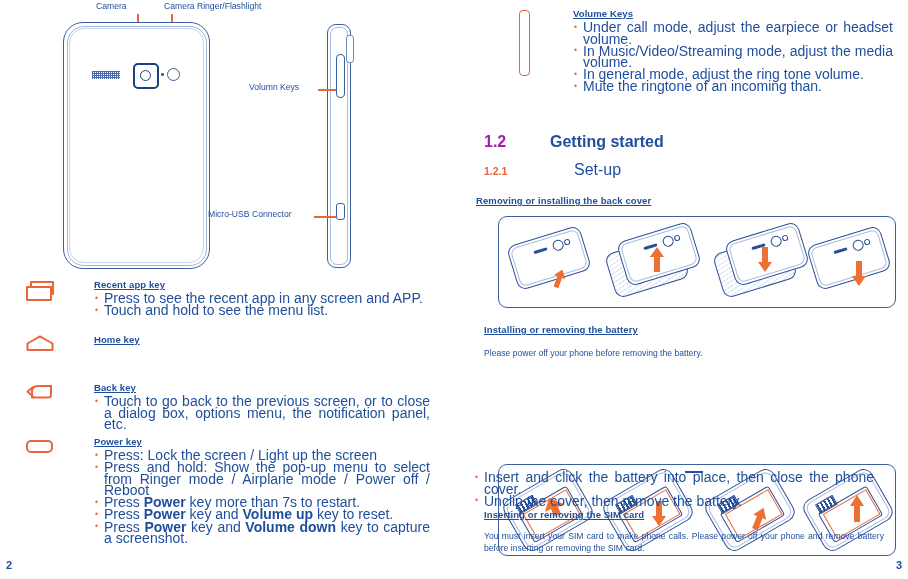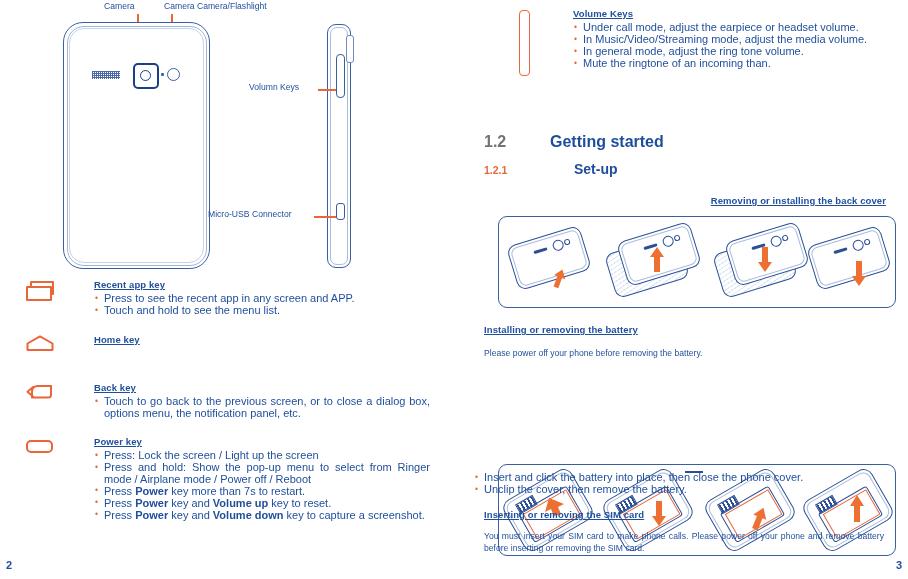--- a/index.html
+++ b/index.html
@@ -15,21 +15,21 @@
 
   
   .h-underline{
     font-size:9.5px;font-weight:bold;color:#1f4e9c;
     text-decoration:underline;letter-spacing:.1px;
     margin:0 0 3px 0;
   }
   .bullets{list-style:none;margin:0;padding:0;}
   .bullets li{
     position:relative;
-    font-size:11px;line-height:11.6px;color:#1f4e9c;
+    font-size:14px;line-height:11.6px;color:#1f4e9c;
     padding-left:10px;margin-bottom:.5px;
     text-align:justify;
   }
   .bullets li:before{
     content:"\2022";
     position:absolute;left:1px;top:-0.5px;
     color:#e8663a;font-size:8.5px;
   }
   .bullets li b{font-weight:bold;}
   .para{font-size:8.6px;line-height:12px;color:#1f4e9c;margin:0;text-align:justify;}
@@ -128,25 +128,25 @@
     width:23px;height:9px;border:2px solid #e8663a;border-radius:5px;background:#fff;
   }
 
   
   .right{position:absolute;left:454px;top:0;width:454px;height:579px;}
   .vol-key-glyph{
     position:absolute;left:65px;top:10px;width:9px;height:64px;
     border:1.6px solid #e8663a;border-radius:4px;background:#fff;
   }
   .h1-row{display:flex;align-items:baseline;}
-  .h1-num{font-size:16px;color:#737373;font-weight:bold;width:66px;}
+  .h1-num{font-size:16px;color:#a21caf;font-weight:bold;width:66px;}
   .h1-title{font-size:16px;color:#1f4e9c;font-weight:bold;}
   .h2-row{display:flex;align-items:baseline;margin-top:10px;}
   .h2-num{font-size:10.5px;color:#e8663a;font-weight:bold;width:66px;}
-  .h2-title{font-size:14px;color:#1f4e9c;font-weight:bold;padding-left:24px;}
+  .h2-title{font-size:16px;color:#1f4e9c;font-weight:normal;padding-left:24px;}
 
   .figbox{
     border:1px solid #3a5f9e;border-radius:9px;background:#fff;
     position:relative;box-sizing:border-box;
   }
 
   
   .tiltphone{
     position:absolute;width:74px;height:44px;
     border:1.1px solid #2b4f95;border-radius:9px;background:#fff;
@@ -205,24 +205,24 @@
 </style>
 </head>
 <body>
 
 <div class="page">
 
   <div class="left">
 
     <div>
 
-      <div class="callout-label" style="left:104px;top:1px;">Camera</div>
+      <div class="callout-label" style="left:96px;top:1px;">Camera</div>
       <div class="lead" style="left:137px;top:14px;width:1.6px;height:39px;"></div>
 
-      <div class="callout-label" style="left:164px;top:1px;">Camera Camera/Flashlight</div>
+      <div class="callout-label" style="left:164px;top:1px;">Camera Ringer/Flashlight</div>
       <div class="lead" style="left:171px;top:14px;width:1.6px;height:32px;"></div>
 
       <div class="phone-back">
         <div class="speaker-grill"></div>
         <div class="cam-ring">
           <div class="cam-lens"></div>
         </div>
         <div class="mic-dot"></div>
         <div class="flash-circle"></div>
       </div>
@@ -329,21 +329,21 @@
       <div class="h1-row">
         <div class="h1-num">1.2</div>
         <div class="h1-title">Getting started</div>
       </div>
       <div class="h2-row">
         <div class="h2-num">1.2.1</div>
         <div class="h2-title">Set-up</div>
       </div>
     </div>
 
-    <div style="position:absolute;left:32px;top:195px;width:400px;text-align:right;">
+    <div style="position:absolute;left:22px;top:195px;width:400px;">
       <div class="h-underline">Removing or installing the back cover</div>
     </div>
 
     <div class="figbox" style="left:44px;top:216px;width:398px;height:92px;">
 
       <div>
         <div class="tiltphone" style="left:12px;top:18px;">
           <div class="tp-spk"></div>
           <div class="tp-cam"></div>
           <div class="tp-cam2"></div>

